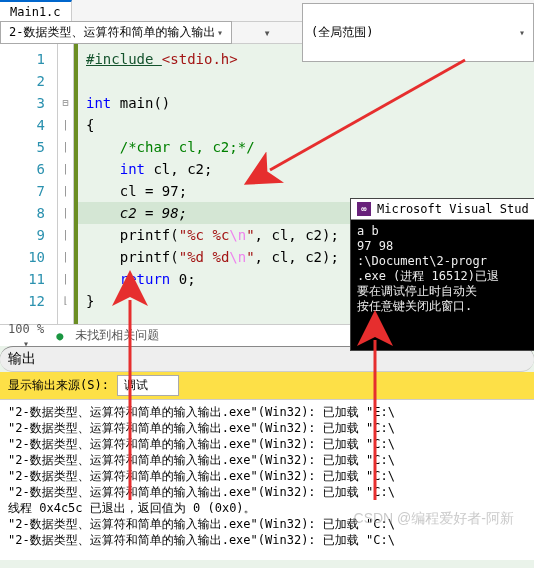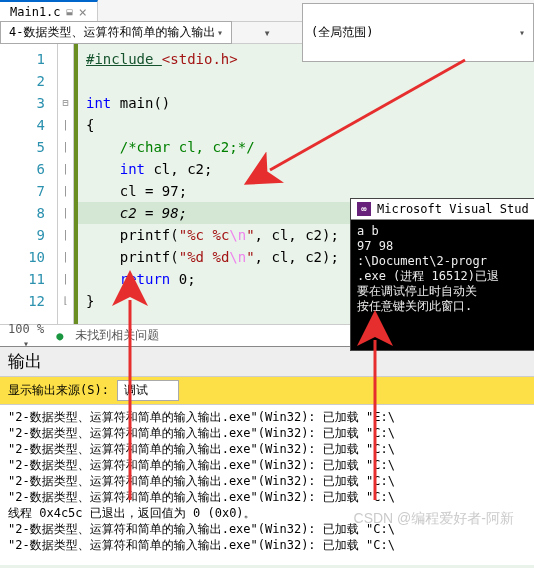--- a/index.html
+++ b/index.html
@@ -1,18 +1,18 @@
 <!DOCTYPE html>
 <html><head>
 <meta charset="utf-8">
 <style>
 * { margin: 0; padding: 0; box-sizing: border-box; font-family: Consolas, monospace; }
 body { width: 534px; height: 568px; background: #eaf3ea; font-size: 12px; overflow: hidden; position: relative; }
 .tabs { background: #f5f5f5; border-bottom: 1px solid #ccc; display: flex; height: 22px; }
-.tab { padding: 3px 10px; background: #fff; border-right: 1px solid #ccc; display: flex; align-items: center; gap: 6px; }
+.tab { padding: 3px 10px; background: #fff; border-right: 1px solid #ccc; display: flex; align-items: center; gap: 6px; flex-direction: column; }
 .tab.active { border-top: 2px solid #0066cc; }
 .pin { color: #888; font-size: 10px; }
 .close { color: #888; font-size: 14px; cursor: pointer; }
 .toolbar { background: #f5f5f5; border-bottom: 1px solid #ccc; display: flex; height: 22px; align-items: center; }
 .tb-left { padding: 2px 8px; border: 1px solid #aaa; background: #fff; flex: 1; max-width: 256px; display: flex; justify-content: space-between; align-items: center; }
 .tb-sep { width: 70px; text-align: center; color: #555; }
 .tb-right { padding: 20px 8px; border: 1px solid #aaa; background: #fff; flex: 1; display: flex; justify-content: space-between; align-items: center; }
 .dd { color: #555; font-size: 10px; }
 .editor { display: flex; background: #eaf3ea; height: 280px; }
 .gutter { width: 58px; background: #fff; border-right: 1px solid #ccc; text-align: right; padding-right: 12px; color: #2b91af; font-size: 14px; line-height: 22px; padding-top: 4px; }
@@ -25,21 +25,21 @@
 .line.hl { background: #d4e6d4; margin-left: -8px; padding-left: 8px; font-style: italic; }
 .kw { color: #0000ff; }
 .pp { color: #14532d; text-decoration: underline; }
 .str { color: #a31515; }
 .inc { color: #a31515; }
 .esc { color: #ee82ee; }
 .cm { color: #008000; }
 .footer { background: #fff; border-top: 1px solid #ccc; display: flex; align-items: center; height: 22px; padding: 0 8px; gap: 12px; color: #555; }
 .zoom { display: flex; align-items: center; gap: 2px; flex-direction: column; }
 .ok { color: #1a9641; }
-.output-hdr { background: #eee; border-top: 1px solid #888; border-bottom: 1px solid #ccc; padding: 3px 8px; font-family: "Microsoft YaHei", sans-serif; font-size: 17px; }
+.output-hdr { background: #eee; border-top: 1px solid #888; border-bottom: 1px solid #ccc; padding: 3px 8px; font-family: "Microsoft YaHei", sans-serif; font-size: 14px; border-radius: 13px; }
 .output-src { background: #fde047; border-bottom: 1px solid #ccc; padding: 3px 8px; display: flex; align-items: center; gap: 8px; font-family: "Microsoft YaHei", sans-serif; }
 .src-dd { border: 1px solid #aaa; padding: 1px 30px 1px 6px; background: #fff; }
 .output-body { background: #fff; padding: 4px 8px; font-family: "SimSun", monospace; font-size: 12px; line-height: 16px; overflow: hidden; height: 160px; }
 .output-body div { white-space: nowrap; }
 .console { position: absolute; top: 198px; left: 350px; width: 200px; background: #000; color: #ccc; font-family: "SimSun", monospace; font-size: 12px; border: 1px solid #444; }
 .console-title { background: #fff; color: #000; padding: 3px 6px; display: flex; align-items: center; gap: 6px; font-family: "Microsoft YaHei", sans-serif; border-bottom: 1px solid #888; }
 .vs-icon { width: 14px; height: 14px; background: #68217a; display: inline-flex; align-items: center; justify-content: center; color: #fff; font-size: 9px; font-weight: bold; }
 .console-body { padding: 4px 6px; line-height: 15px; min-height: 130px; }
 .console-body div { white-space: nowrap; }
 .cn-white { color: #eee; }
@@ -52,21 +52,21 @@
 <div class="tabs">
   <div class="tab active">
     <span>Main1.c</span>
     <span class="pin">⬓</span>
     <span class="close">×</span>
   </div>
 </div>
 
 <div class="toolbar">
   <div class="tb-left">
-    <span>4-数据类型、运算符和简单的输入输出</span>
+    <span>2-数据类型、运算符和简单的输入输出</span>
     <span class="dd">▾</span>
   </div>
   <div class="tb-sep">▾</div>
   <div class="tb-right">
     <span>(全局范围)</span>
     <span class="dd">▾</span>
   </div>
 </div>
 
 <div class="editor">

